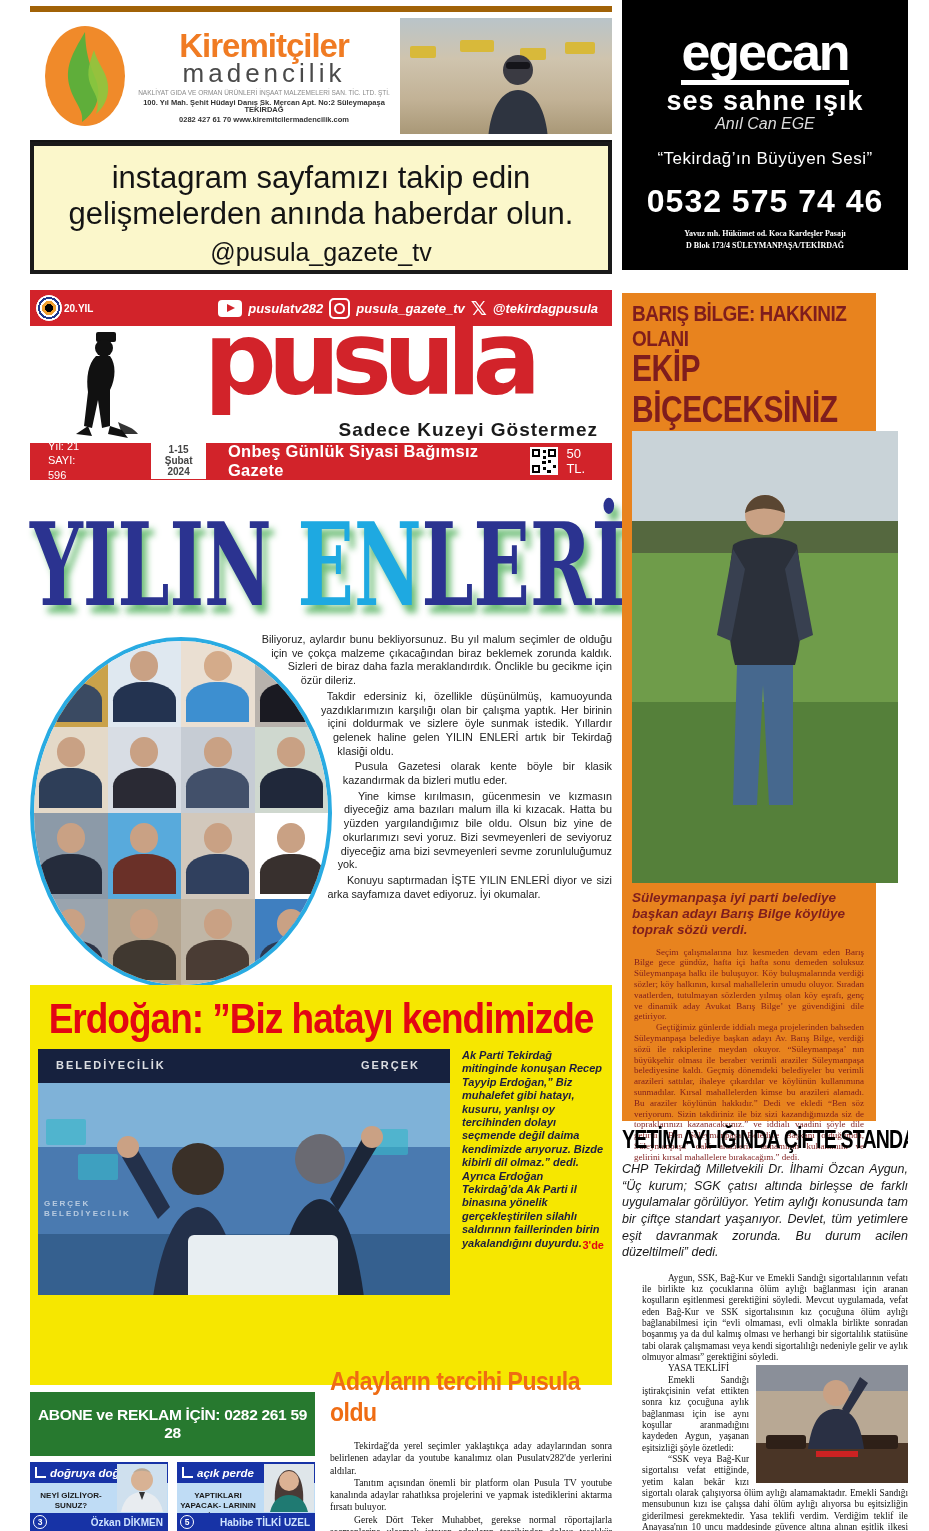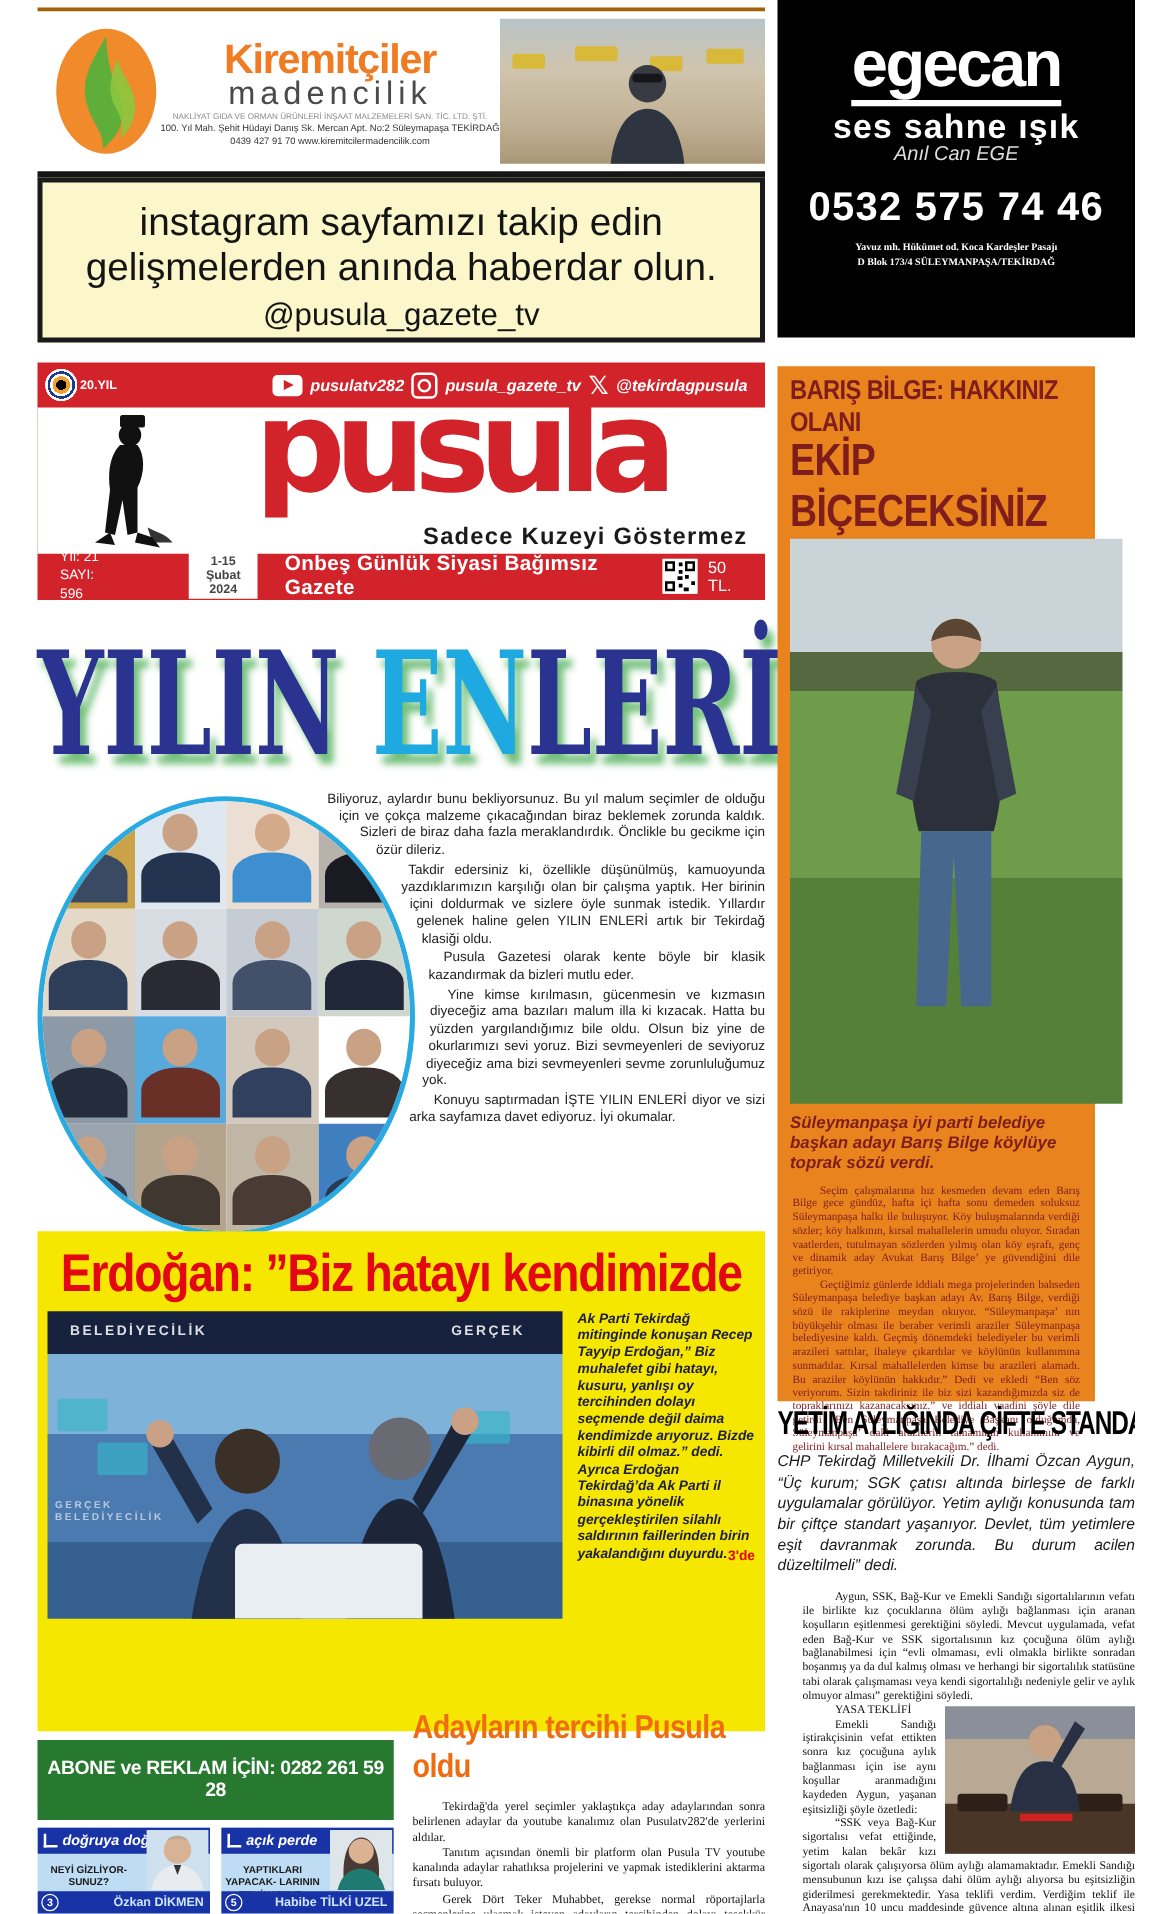--- a/index.html
+++ b/index.html
@@ -2,27 +2,27 @@
 <html><head>
 <meta charset="utf-8">
 <style>
   html,body{margin:0;padding:0;}
   body{width:929px;height:1531px;position:relative;background:#fff;
        font-family:"Liberation Sans",sans-serif;color:#111;overflow:hidden;}
   .abs{position:absolute;}
 
   
   .ad-kir{left:30px;top:6px;width:582px;height:128px;background:#fff;
-          border-top:3px solid #a16207;border-bottom:6px solid #151515;display:flex;align-items:center;}
+          border-top:6px solid #a16207;border-bottom:6px solid #151515;display:flex;align-items:center;}
   .kir-logo{width:86px;height:104px;margin-left:12px;flex:0 0 auto;}
   .kir-text{flex:1;text-align:center;line-height:1;}
   .kir-brand{font-size:33px;font-weight:bold;color:#f07b23;letter-spacing:-1px;}
   .kir-sub{font-size:26px;color:#4a4a4a;letter-spacing:4px;margin-top:-2px;}
   .kir-small{font-size:6.5px;color:#8a8a8a;margin-top:4px;}
-  .kir-addr{font-size:7.5px;color:#333;font-weight:normal;margin-top:2px;}
+  .kir-addr{font-size:7.5px;color:#333;font-weight:bold;margin-top:2px;}
   .kir-photo{width:212px;height:116px;flex:0 0 auto;position:relative;overflow:hidden;
              background:linear-gradient(180deg,#b9c4c9 0%,#cfc4ae 35%,#c2b296 70%,#a99877 100%);}
   .kir-mach{position:absolute;width:26px;height:12px;background:#d8b93a;border-radius:2px;}
   .kir-man{position:absolute;right:52px;bottom:-6px;width:84px;height:92px;}
 
   
   .ad-ege{left:622px;top:0;width:286px;height:270px;background:#000;color:#fff;text-align:center;}
   .ege-title{font-size:52px;font-weight:bold;letter-spacing:-2px;line-height:1;margin-top:26px;display:inline-block;border-bottom:5px solid #fff;padding-bottom:2px;}
   .ege-sub{font-size:27px;font-weight:bold;letter-spacing:1px;line-height:1.05;margin-top:2px;}
   .ege-person{font-size:16px;color:#ddd;font-style:italic;margin-top:0;}
@@ -146,39 +146,40 @@
   <svg class="kir-logo" viewBox="0 0 86 104">
     <ellipse cx="43" cy="52" rx="40" ry="50" fill="#f08a2a"></ellipse>
     <path d="M43 8 C30 30 22 44 28 64 C32 78 42 86 40 98 C54 88 60 72 54 56 C50 44 44 36 43 8 Z" fill="#5fae3a"></path>
     <path d="M52 26 C46 42 44 52 50 64 C54 72 58 78 54 90 C66 80 70 64 62 48 C58 40 54 34 52 26 Z" fill="#8cc63f" opacity=".9"></path>
   </svg>
   <div class="kir-text">
     <div class="kir-brand">Kiremitçiler</div>
     <div class="kir-sub">madencilik</div>
     <div class="kir-small">NAKLİYAT GIDA VE ORMAN ÜRÜNLERİ İNŞAAT MALZEMELERİ SAN. TİC. LTD. ŞTİ.</div>
     <div class="kir-addr">100. Yıl Mah. Şehit Hüdayi Danış Sk. Mercan Apt. No:2 Süleymapaşa TEKİRDAĞ</div>
-    <div class="kir-addr">0439 427 91 70 www.kiremitcilermadencilik.com</div>
+    <div class="kir-addr">0282 427 61 70 www.kiremitcilermadencilik.com</div>
   </div>
   <div class="kir-photo">
     <span class="kir-mach" style="left:10px;top:28px"></span>
     <span class="kir-mach" style="left:60px;top:22px;width:34px"></span>
     <span class="kir-mach" style="left:120px;top:30px"></span>
     <span class="kir-mach" style="left:165px;top:24px;width:30px"></span>
     <svg class="kir-man" viewBox="0 0 84 92">
       <circle cx="42" cy="22" r="15" fill="#3a3a42"></circle>
       <rect x="30" y="14" width="24" height="7" rx="3" fill="#15151a"></rect>
       <path d="M12 92 C14 60 26 42 42 42 C58 42 70 60 72 92 Z" fill="#2e3440"></path>
     </svg>
   </div>
 </div>
 
 <div class="abs ad-ege">
   <div class="ege-title">egecan</div>
   <div class="ege-sub">ses sahne ışık</div>
   <div class="ege-person">Anıl Can EGE</div>
+  <div class="ege-slogan">“Tekirdağ’ın Büyüyen Sesi”</div>
   <div class="ege-phone">0532 575 74 46</div>
   <div class="ege-addr">
     <span>Yavuz mh. Hükümet od. Koca Kardeşler Pasajı</span><br>
     <span>D Blok 173/4 SÜLEYMANPAŞA/TEKİRDAĞ</span>
   </div>
 </div>
 
 <div class="abs banner">
   <div class="banner-l1">instagram sayfamızı takip edin</div>
   <div class="banner-l2">gelişmelerden anında haberdar olun.</div>

